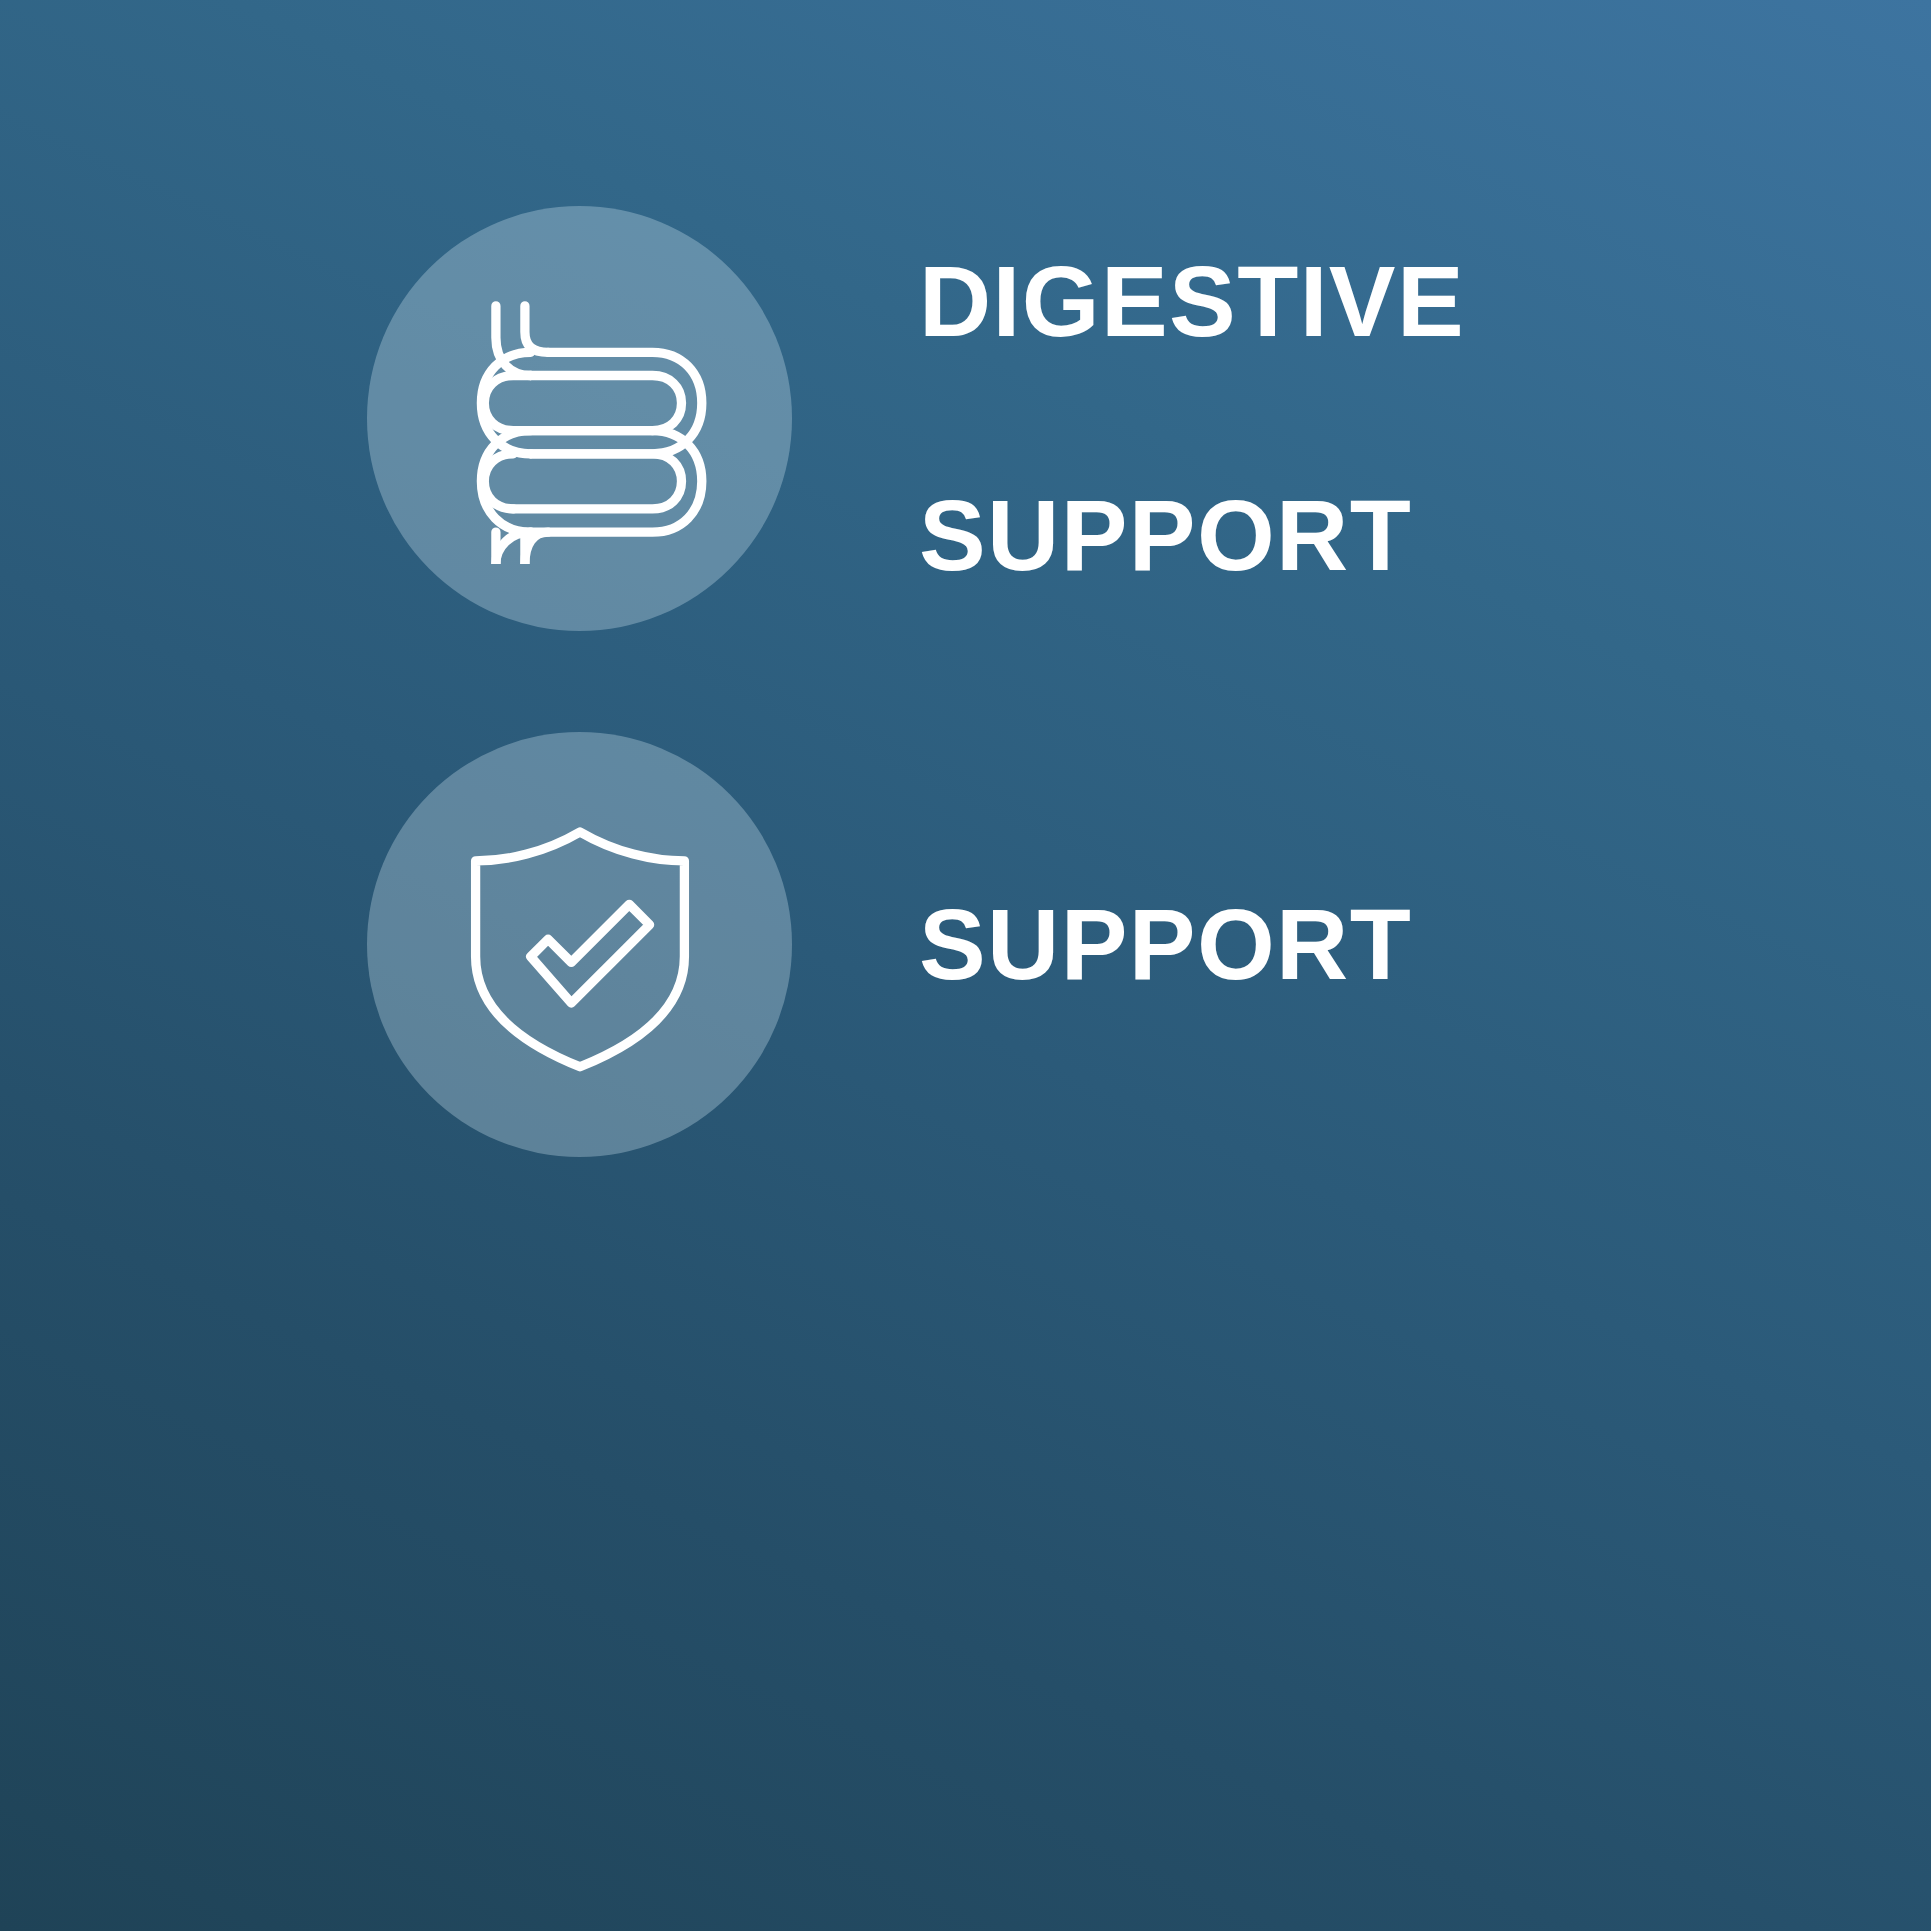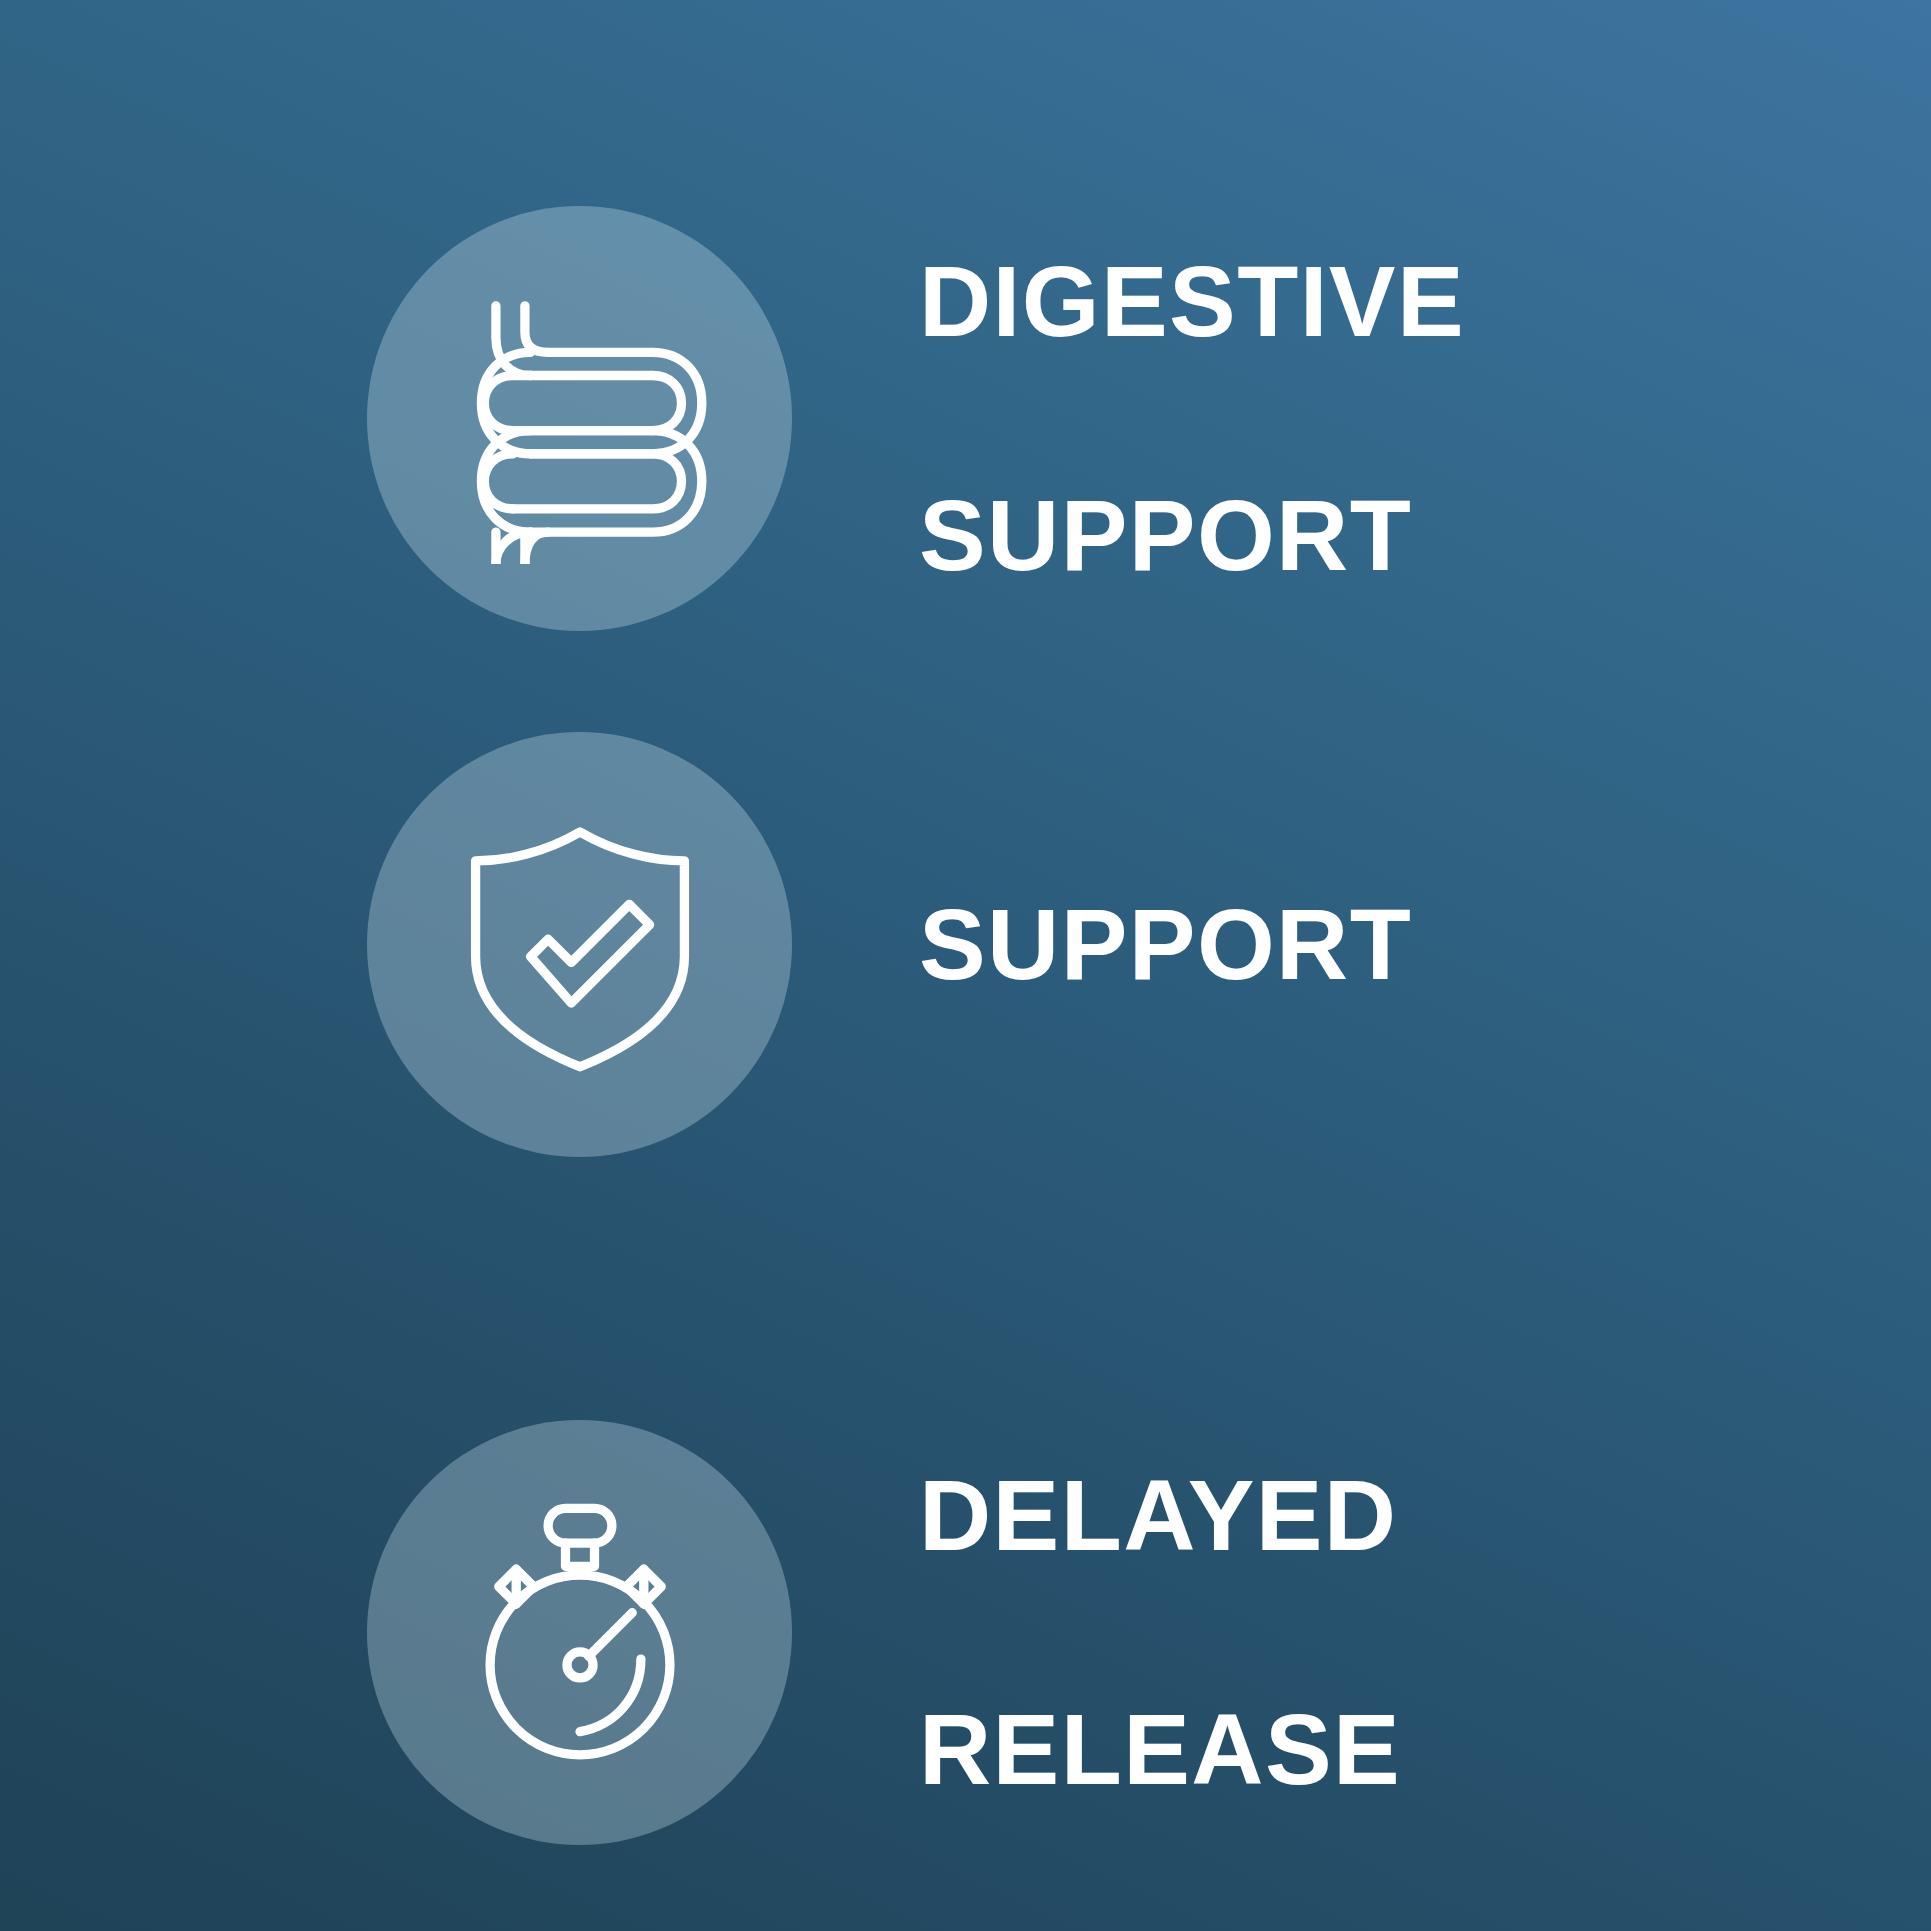--- a/index.html
+++ b/index.html
@@ -134,46 +134,16 @@
             <path d="M100 22 C124 36 150 42 172 42 L172 108 C172 144 140 168 100 184 C60 168 28 144 28 108 L28 42 C50 42 76 36 100 22 Z"></path>
             <path d="M66 108 L78 96 L94 112 L134 72 L148 86 L94 140 Z"></path>
           </g>
         </svg>
       </div>
       <div class="feature-label">
         <span class="ln">SUPPORT</span>
       </div>
     </div>
 
-    <div class="feature-row row-2">
-      <div class="icon-badge">
-        <svg viewBox="0 0 200 200" aria-hidden="true">
-          <g class="stroke">
-
-            <rect x="78" y="14" width="44" height="24" rx="12"></rect>
-
-            <path d="M90 38 L90 54 M110 38 L110 54 M90 54 L110 54"></path>
-
-            <path d="M56 56 L44 68 L56 80"></path>
-            <path d="M56 56 L68 68 L56 80 Z"></path>
-
-            <path d="M144 56 L156 68 L144 80"></path>
-            <path d="M144 56 L132 68 L144 80 Z"></path>
-
-            <circle cx="100" cy="122" r="62"></circle>
-
-            <circle cx="100" cy="122" r="9"></circle>
-
-            <path d="M106 116 L136 86"></path>
-
-            <path d="M142 118 C142 144 124 164 100 168"></path>
-          </g>
-        </svg>
-      </div>
-      <div class="feature-label">
-        <span class="ln">DELAYED</span>
-        <span class="ln">RELEASE</span>
-      </div>
-    </div>
 
   </div>
 </div>
 
 
 </body></html>

